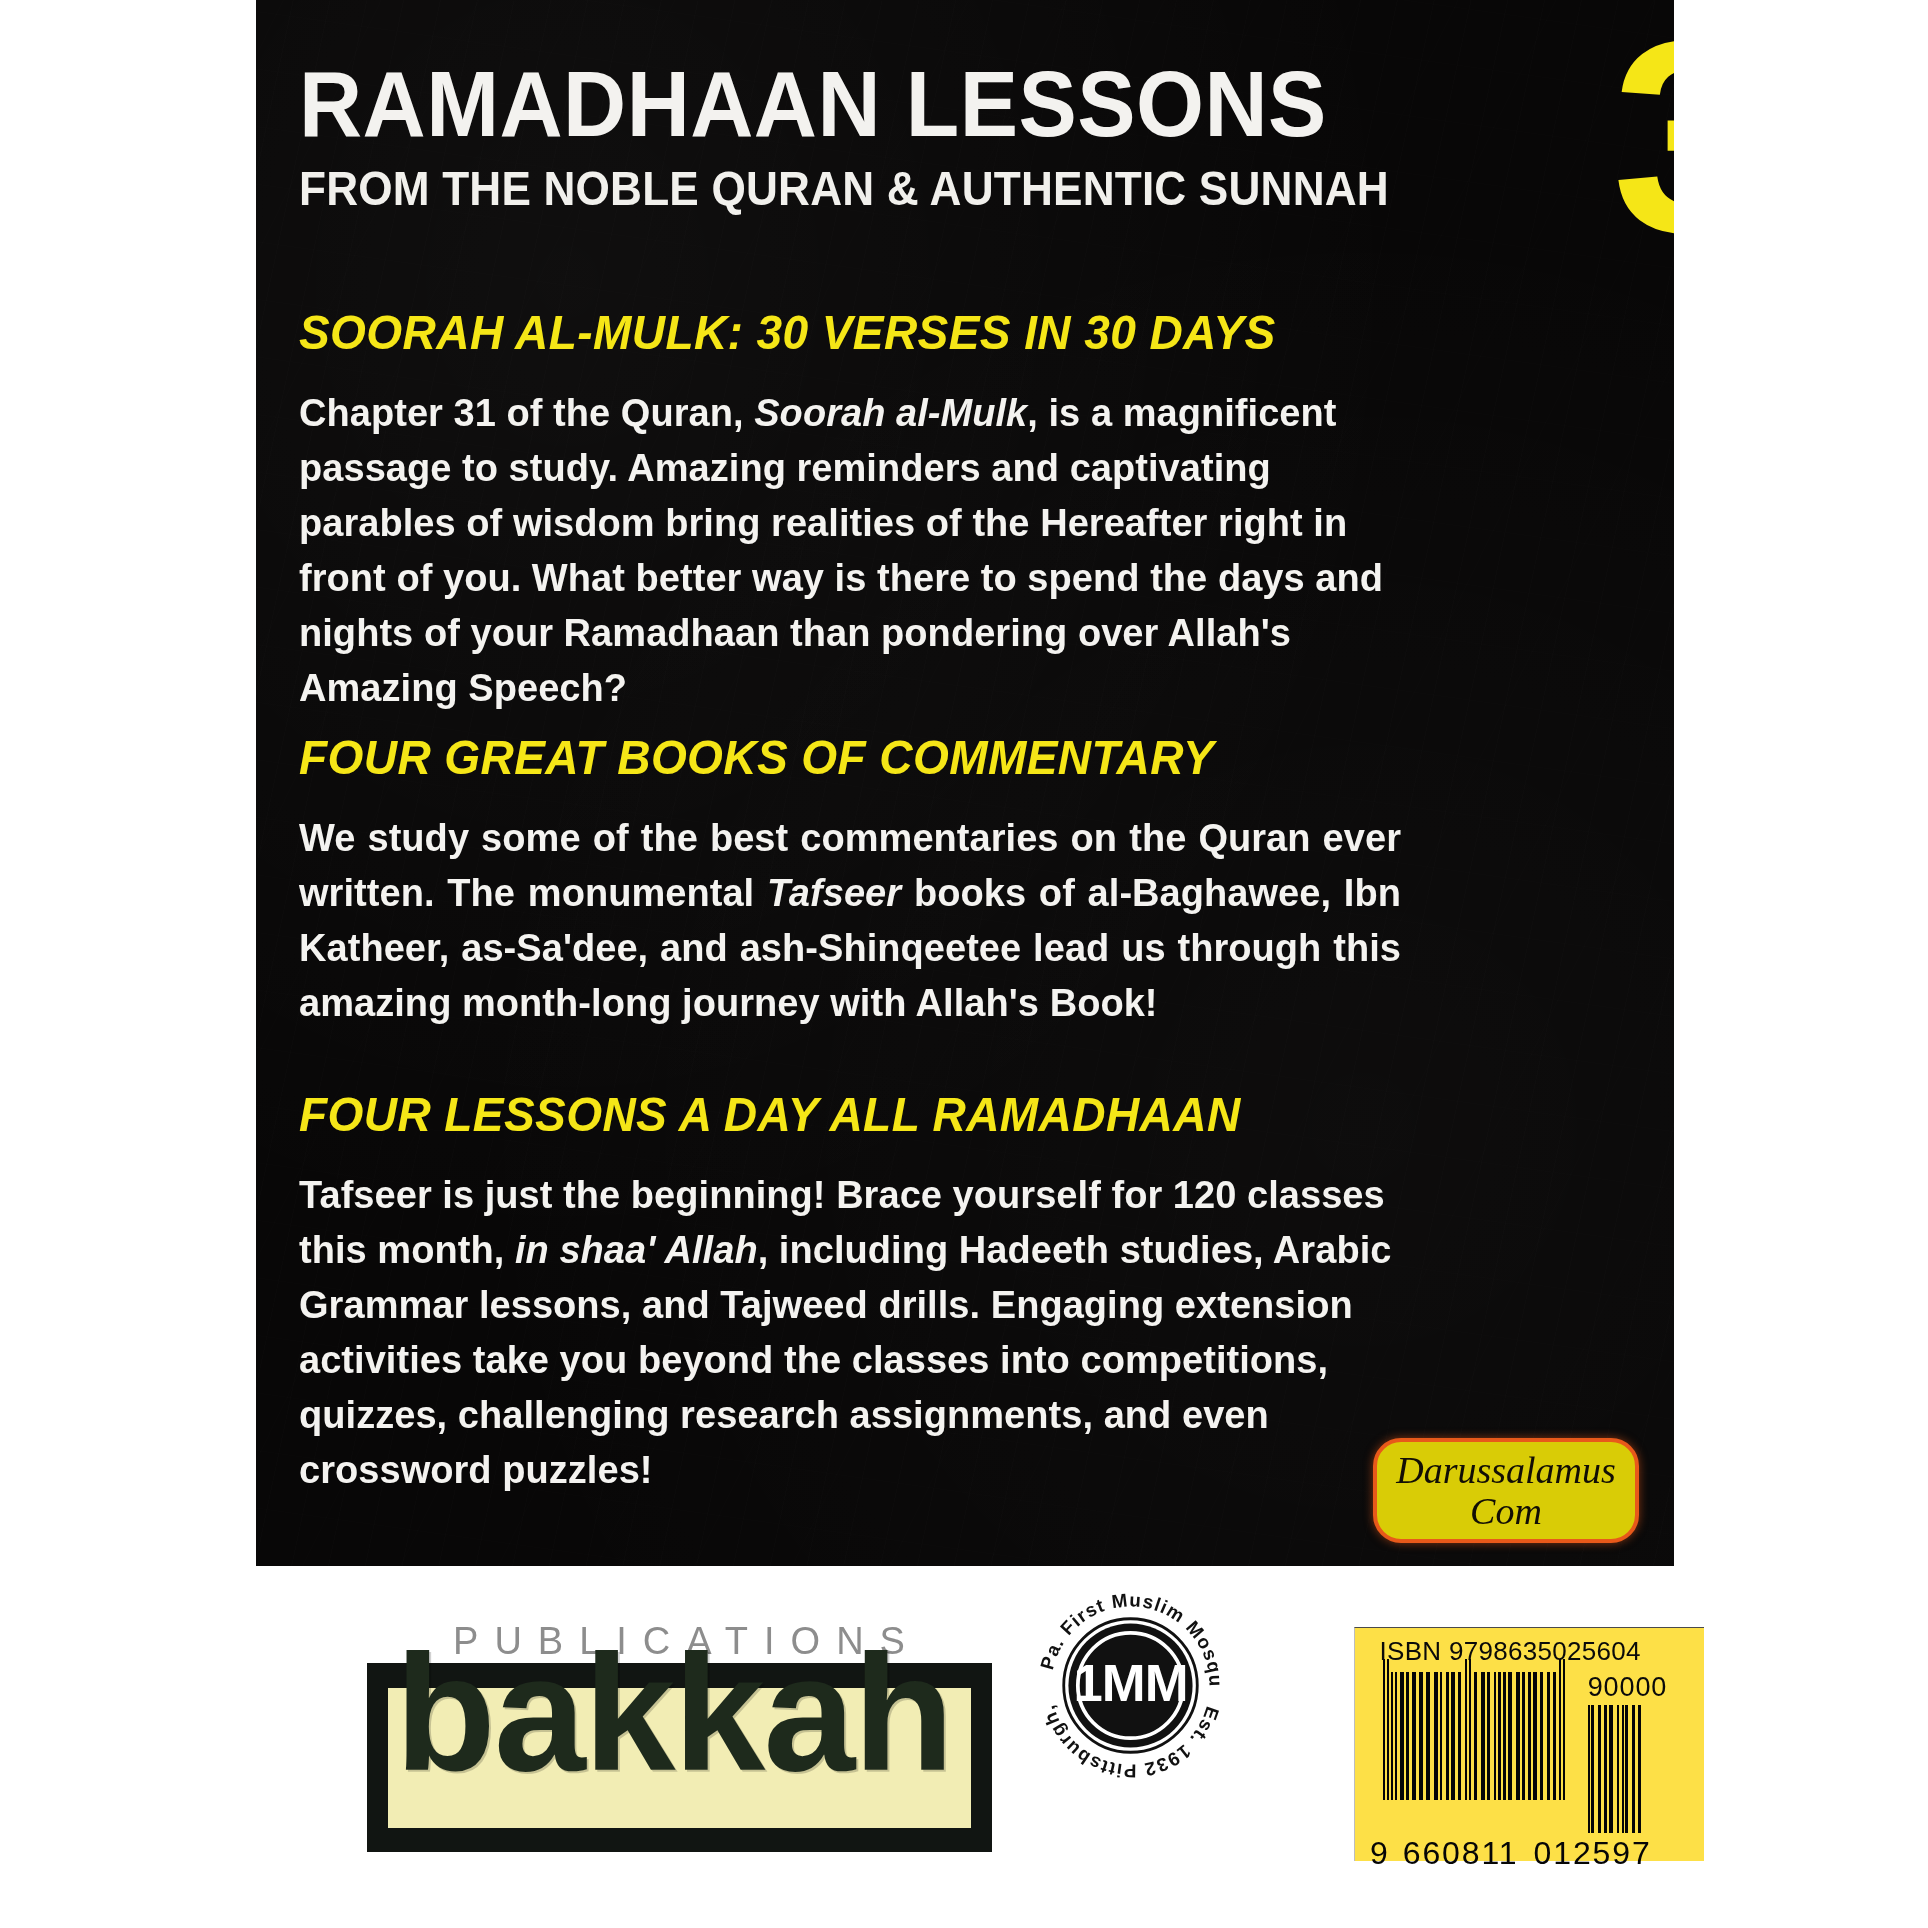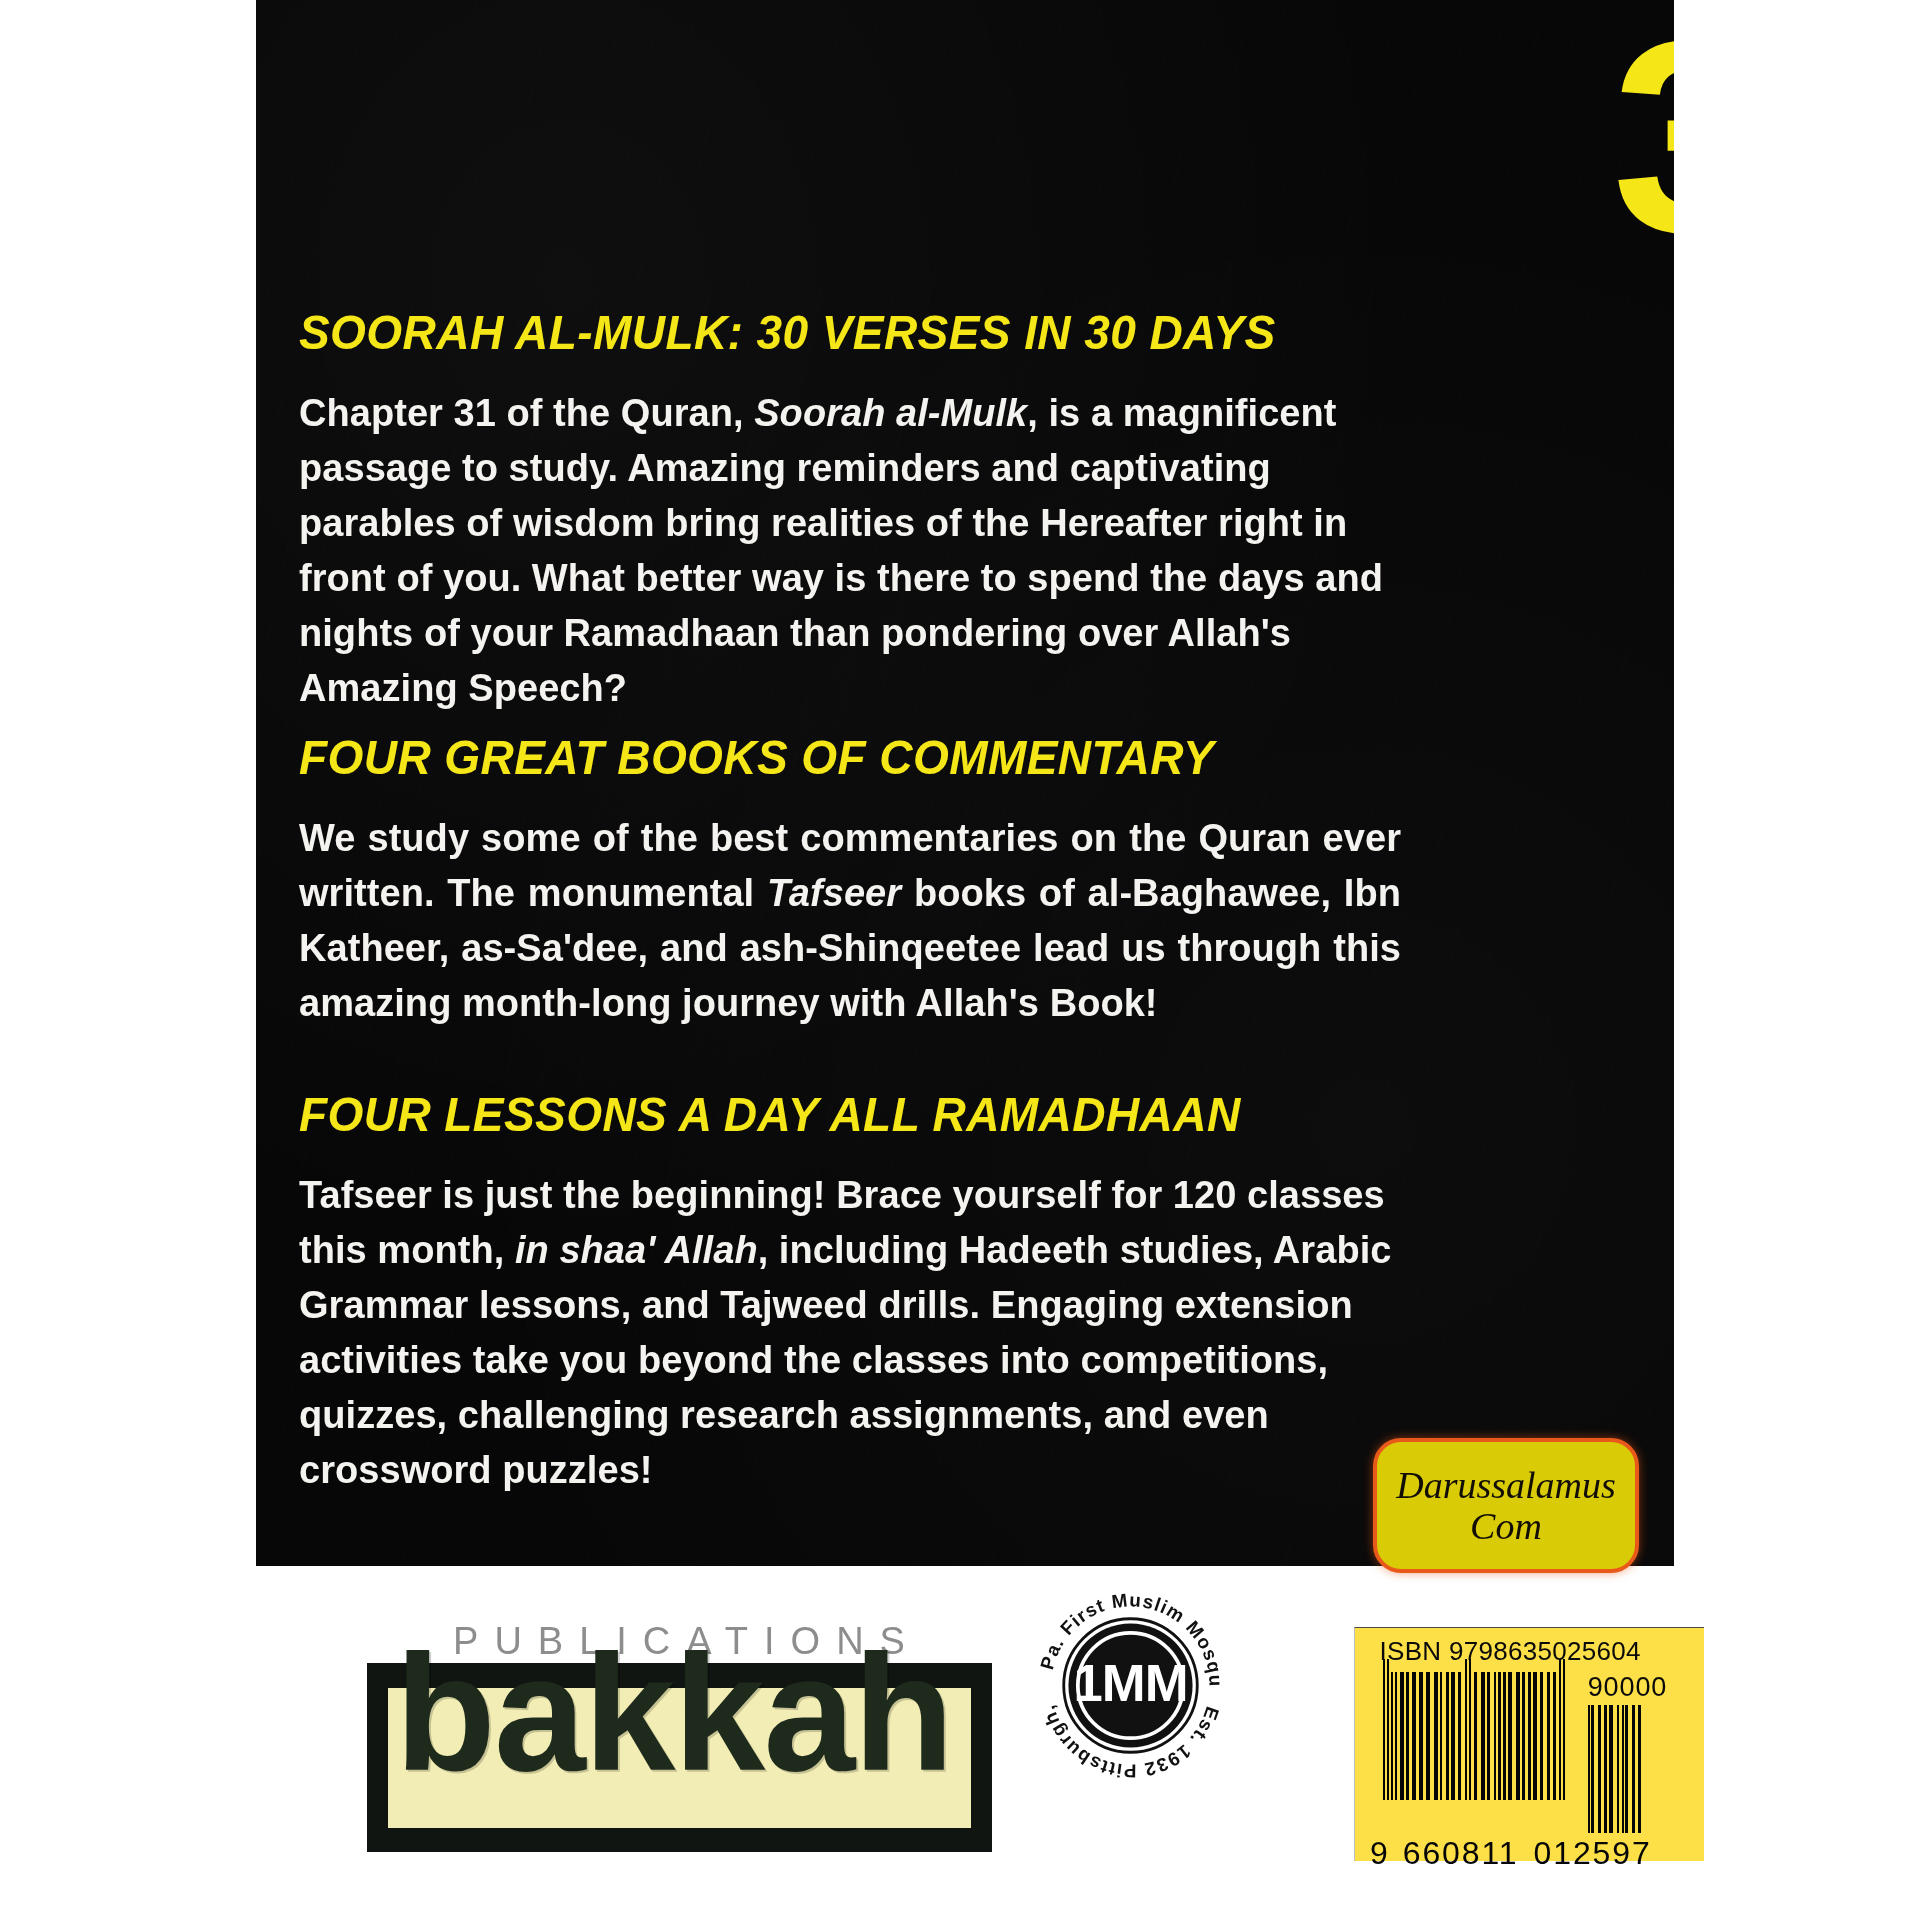--- a/index.html
+++ b/index.html
@@ -116,21 +116,21 @@
   }
   .section-body.justified { text-align: justify; text-align-last: left; }
   .section-body i { font-style: italic; }
 
   
   #watermark-badge {
     position: absolute;
     left: 1373px;
     top: 1438px;
     width: 266px;
-    height: 135px;
+    height: 105px;
     border-radius: 28px;
     background: #d9cc06;
     border: 4.7px solid #e8591a;
     box-shadow: 0 0 9.4px rgba(230,90,25,.55);
     display: flex;
     flex-direction: column;
     align-items: center;
     justify-content: center;
     line-height: 1.06;
     z-index: 5;
@@ -240,20 +240,24 @@
   #ean-digits .lead { margin-right: 13px; }
 </style>
 </head>
 <body>
 
 <div id="page">
 
   <div id="cover-panel">
     <div id="cover-texture"></div>
 
+    <div id="masthead">
+      <div id="main-title">RAMADHAAN LESSONS</div>
+      <div id="subtitle">FROM THE NOBLE QURAN &amp; AUTHENTIC SUNNAH</div>
+    </div>
     <div id="volume-number">3</div>
 
     <div class="section" id="section-1">
       <div class="section-heading">SOORAH AL-MULK: 30 VERSES IN 30 DAYS</div>
       <p class="section-body"><span>Chapter 31 of the Quran, </span><i>Soorah al-Mulk</i><span>, is a magnificent passage to study. Amazing reminders and captivating parables of wisdom bring realities of the Hereafter right in front of you. What better way is there to spend the days and nights of your Ramadhaan than pondering over Allah's Amazing Speech?</span></p>
     </div>
 
     <div class="section" id="section-2">
       <div class="section-heading">FOUR GREAT BOOKS OF COMMENTARY</div>
       <p class="section-body justified"><span>We study some of the best commentaries on the Quran ever written. The monumental </span><i>Tafseer</i><span> books of al-Baghawee, Ibn Katheer, as-Sa'dee, and ash-Shinqeetee lead us through this amazing month-long journey with Allah's Book!</span></p>

